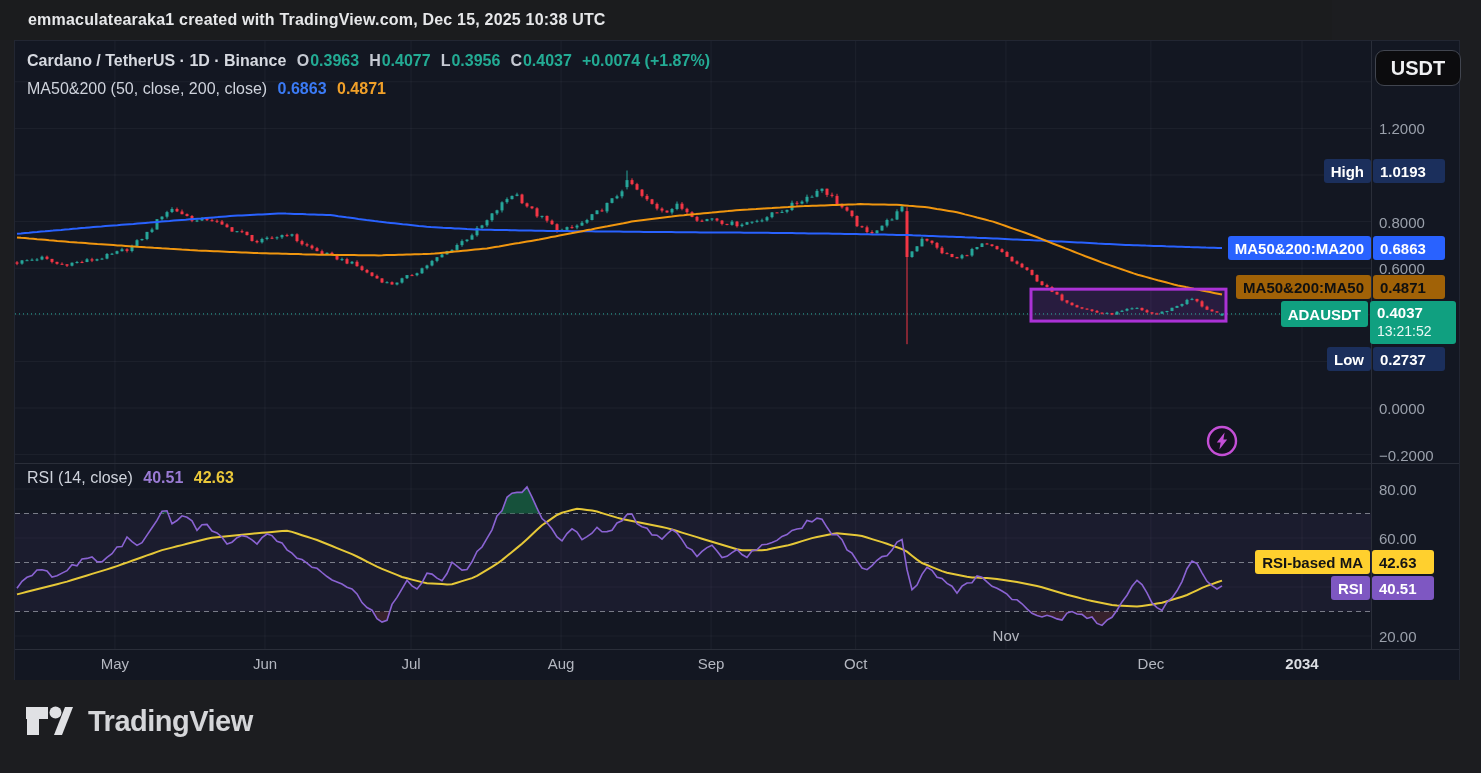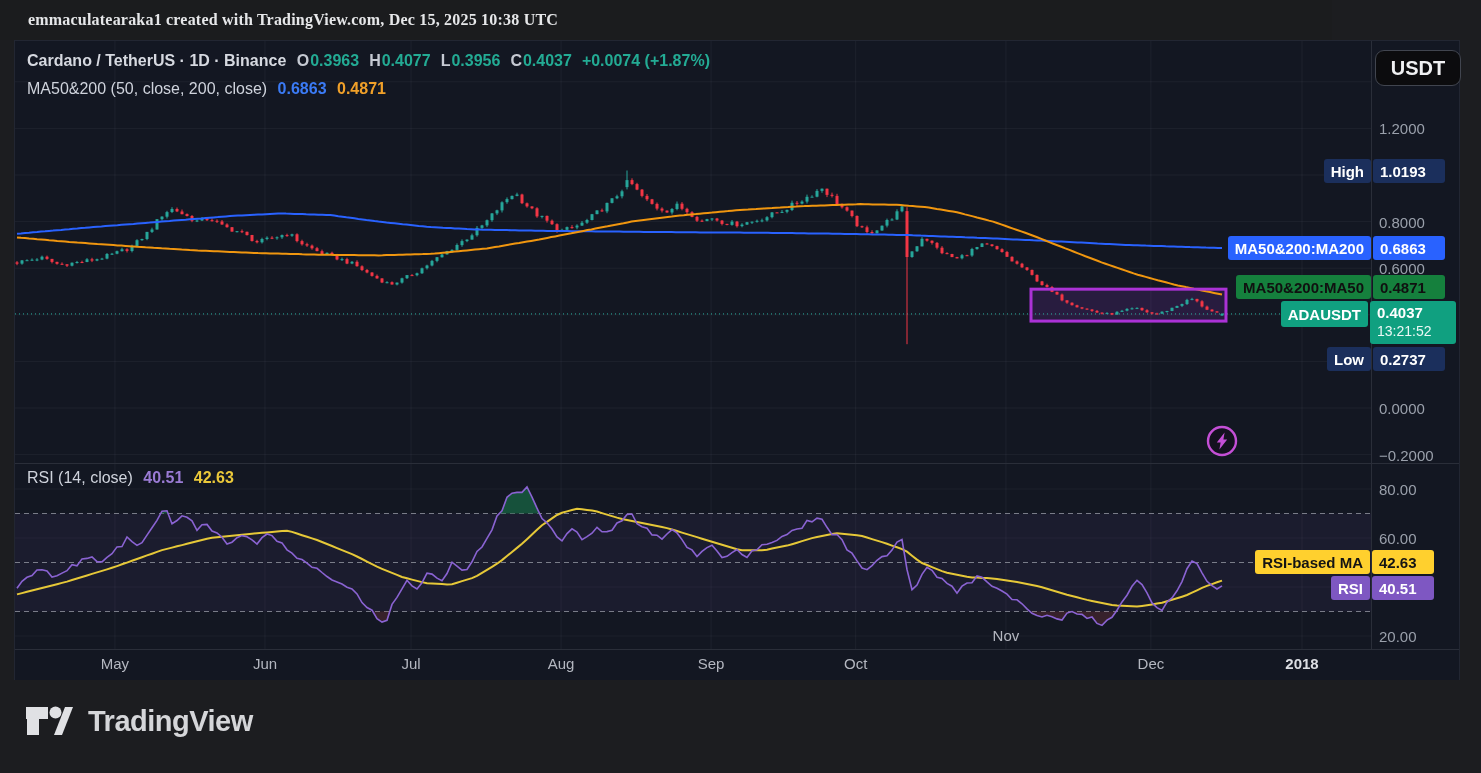--- a/index.html
+++ b/index.html
@@ -1,19 +1,19 @@
 <!DOCTYPE html>
 <html><head>
 <meta charset="utf-8">
 <style>
   html,body{margin:0;padding:0;background:#101012;}
   #app{position:relative;width:1481px;height:773px;background:#1c1d20;overflow:hidden;
        font-family:"Liberation Sans",sans-serif;-webkit-font-smoothing:antialiased;}
   
-  #top-bar{position:absolute;left:0;top:0;width:1332px;height:40px;background:#1b1c1e;font-family:Liberation Serif, serif;}
+  #top-bar{position:absolute;left:0;top:0;width:1332px;height:40px;background:#1b1c1e;}
   #top-bar .attr{position:absolute;left:28px;top:0;line-height:40px;font-size:16px;font-weight:700;color:#e6e7e9;letter-spacing:.2px;}
   
   #chart{position:absolute;left:14px;top:40px;width:1444px;height:640px;background:#131722;border:1px solid #222632;box-sizing:content-box;}
   #chart-svg{position:absolute;left:0;top:0;}
   
   .hdr{position:absolute;font-size:16px;font-weight:600;white-space:nowrap;z-index:5;}
   .hdr span{margin-right:6px;}
   .sym{color:#d6d9e0;}
   .olbl{color:#c6cad3;margin-right:1px !important;}
   .gval{color:#23ab94;margin-right:10px !important;}
@@ -28,21 +28,21 @@
   .month{position:absolute;transform:translateX(-50%);font-size:15px;font-weight:500;color:#b4b7c0;z-index:4;}
   .month.yr{font-weight:700;color:#dcdee3;}
   
   .badge-row{position:absolute;display:flex;gap:2px;align-items:flex-start;font-size:15px;font-weight:700;z-index:6;border-radius:6px;}
   .bname,.bval{display:flex;align-items:center;padding:0 7px;border-radius:3px;height:24px;box-sizing:border-box;}
   .bval{width:72px;}
   .bval.narrow{width:62px;}
   .bval.wide{width:86px;}
   .navy{background:#1b2f5c;color:#ffffff;}
   .blue{background:#2962ff;color:#ffffff;}
-  .orange{background:#15803d;color:#101010;}
+  .orange{background:#a16207;color:#101010;}
   .teal{background:#10a080;color:#ffffff;}
   .yellow{background:#ffd02e;color:#141414;}
   .purple{background:#7e57c2;color:#ffffff;}
   .bval.tall{height:43px;flex-direction:column;align-items:flex-start;justify-content:center;line-height:1.25;}
   .countdown{font-size:14px;font-weight:500;color:rgba(255,255,255,.92);}
   
   #usdt-btn{position:absolute;left:1360px;top:9px;width:84px;height:34px;background:#0c0c0e;border:1.5px solid #41454f;
             border-radius:9px;color:#f0f1f3;font-size:20px;font-weight:700;display:flex;align-items:center;justify-content:center;z-index:7;cursor:pointer;}
   
   #footer{position:absolute;left:0;top:680px;width:1481px;height:93px;background:#1c1d20;}
@@ -654,21 +654,21 @@
       <div class="tick" style="left: 1364px; top: 497px;">60.00</div>
       <div class="tick" style="left: 1364px; top: 595px;">20.00</div>
       <div class="month" style="left: 99.9665px; top: 614px;">May</div>
       <div class="month" style="left: 249.989px; top: 614px;">Jun</div>
       <div class="month" style="left: 396.035px; top: 614px;">Jul</div>
       <div class="month" style="left: 546.058px; top: 614px;">Aug</div>
       <div class="month" style="left: 696.08px; top: 614px;">Sep</div>
       <div class="month" style="left: 840.68px; top: 614px;">Oct</div>
       <div class="month" style="left: 990.943px; top: 586px;">Nov</div>
       <div class="month" style="left: 1135.9px; top: 614px;">Dec</div>
-      <div class="month yr" style="left: 1287.01px; top: 614px;">2018</div>
+      <div class="month yr" style="left: 1287.01px; top: 614px;">2034</div>
     </div>
 
   <div id="footer">
     <div id="tv-logo">
       <svg width="50" height="42" viewBox="0 0 50 42">
         <path d="M2 7 H24 V19 H15 V35 H3 V19 H2 Z" fill="#e0e1e4"></path>
         <circle cx="31.5" cy="12.5" r="6" fill="#e0e1e4"></circle>
         <path d="M30 35 L41 7 H49 L38 35 Z" fill="#e0e1e4"></path>
       </svg>
       <span class="word">TradingView</span>

